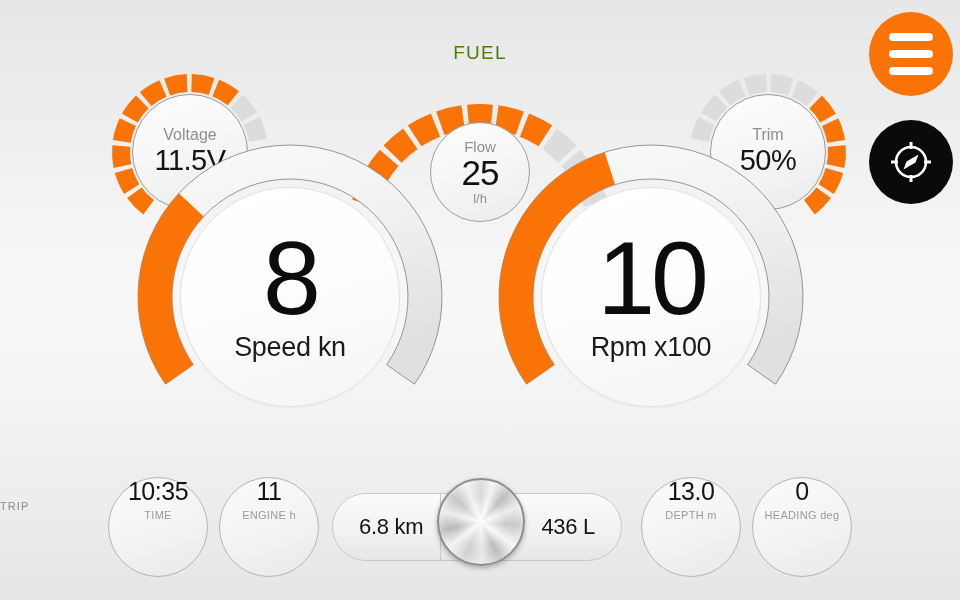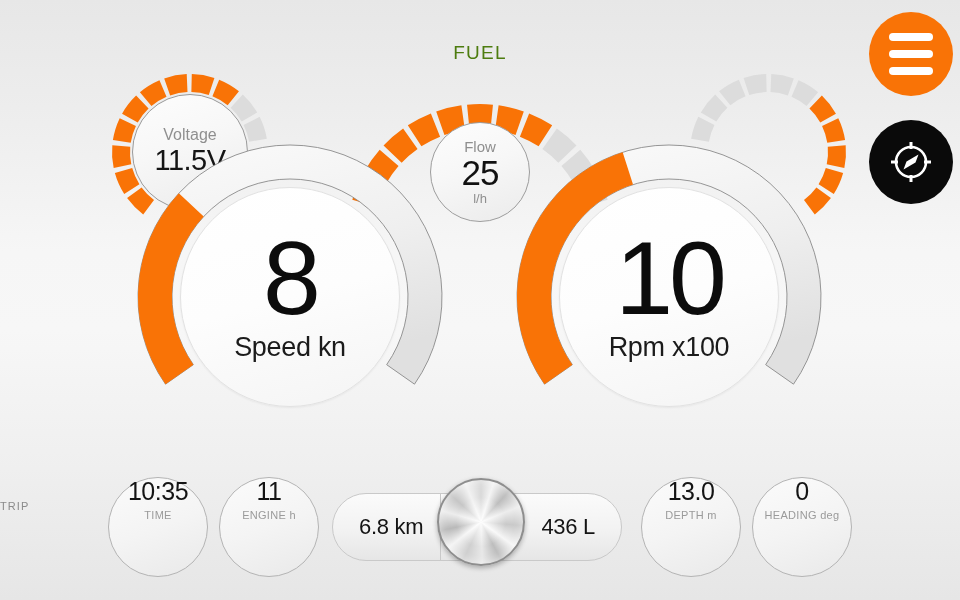--- a/index.html
+++ b/index.html
@@ -165,41 +165,45 @@
         <path d="M31.050672214580537 19.27139628350111 A78 78 0 0 1 50.84610401754033 7.653263038033828 L57.57392616733871 24.348663875410637 A60 60 0 0 0 42.34667093429272 33.28568944884701 Z" fill="#dcdcdc"></path>
         <path d="M55.59438029821122 5.916494906277151 A78 78 0 0 1 78.21430339780177 2.020443142802506 L78.62638722907829 20.01572549446346 A60 60 0 0 0 61.226446383239406 23.012688389443966 Z" fill="#dcdcdc"></path>
         <path d="M83.27001052174504 2.0685748161393036 A78 78 0 0 1 105.8116574888188 6.394576710137017 L99.85512114524522 23.380443623182316 A60 60 0 0 0 82.51539270903464 20.052749858568703 Z" fill="#dcdcdc"></path>
         <path d="M110.52600713318813 8.22143155157977 A78 78 0 0 1 130.09665555099468 20.214340326421137 L118.53588888538053 34.011031020323955 A60 60 0 0 0 103.48154394860626 24.785716578138285 Z" fill="#dcdcdc"></path>
         <path d="M133.8646650844595 23.585481874441115 A78 78 0 0 1 147.952854567197 41.70627262632464 L132.27142659015155 50.543286635634345 A60 60 0 0 0 121.43435775727653 36.604216826493165 Z" fill="#f97306"></path>
         <path d="M150.29098320589594 46.18908933571216 A78 78 0 0 1 157.08880585811767 68.11235888119744 L139.29908142932126 70.85566067784418 A60 60 0 0 0 134.0699870814584 53.99160718131705 Z" fill="#f97306"></path>
         <path d="M157.69700644328321 73.13158025799208 A78 78 0 0 1 156.33211189946795 96.04396126170543 L138.7170091534369 92.34150866285033 A60 60 0 0 0 139.7669280332948 74.71660019845545 Z" fill="#f97306"></path>
         <path d="M155.13233532185984 100.95548112269461 A78 78 0 0 1 145.77987764458175 121.91667564423321 L130.5999058804475 112.24359664941016 A60 60 0 0 0 137.79410409373835 96.11960086361124 Z" fill="#f97306"></path>
         <path d="M142.92608872346133 126.09020891650493 A78 78 0 0 1 126.78624924881761 142.41031069645072 L115.98942249909047 128.0079313049621 A60 60 0 0 0 128.4046836334318 115.45400685884995 Z" fill="#f97306"></path>
       </svg>
+    <div class="face">
+      <div class="sg-label">Trim</div>
+      <div class="sg-value">50%</div>
+    </div>
   </div>
 
   <div class="biggauge" id="speed-gauge" style="left:135px;top:142px;">
     <svg class="ringwrap" viewBox="0 0 310 310">
         <defs>
           <linearGradient id="offgrad" x1="0" y1="0" x2="0.3" y2="1">
        <stop offset="0" stop-color="#fbfbfb"></stop>
             <stop offset="0.55" stop-color="#efefef"></stop>
        <stop offset="1" stop-color="#e0e0e0"></stop>
           </linearGradient>
         </defs>
         <path d="M30.48888926807328 242.18361832535905 A152 152 0 1 1 279.51111073192675 242.183618325359 L251.659941226101 222.68201948942345 A118 118 0 1 0 58.34005877389899 222.68201948942345 Z" fill="url(#offgrad)" stroke="#8a8a8a" stroke-width="0.9"></path>
         <path d="M30.48888926807328 242.18361832535905 A152 152 0 0 1 43.83423735388607 51.33624927050025 L68.70026320893787 74.52419351262519 A118 118 0 0 0 58.34005877389899 222.68201948942345 Z" fill="#f97306"></path>
       </svg>
     <div class="face">
       <div class="bg-value">8</div>
       <div class="bg-label">Speed kn</div>
     </div>
   </div>
 
-  <div class="biggauge" id="rpm-gauge" style="left:514px;top:142px;">
+  <div class="biggauge" id="rpm-gauge" style="left:496px;top:142px;">
     <svg class="ringwrap" viewBox="0 0 310 310">
         <defs>
           <linearGradient id="offgrad" x1="0" y1="0" x2="0.3" y2="1">
        <stop offset="0" stop-color="#fbfbfb"></stop>
             <stop offset="0.55" stop-color="#efefef"></stop>
        <stop offset="1" stop-color="#e0e0e0"></stop>
           </linearGradient>
         </defs>
         <path d="M30.48888926807328 242.18361832535905 A152 152 0 1 1 279.51111073192675 242.183618325359 L251.659941226101 222.68201948942345 A118 118 0 1 0 58.34005877389899 222.68201948942345 Z" fill="url(#offgrad)" stroke="#8a8a8a" stroke-width="0.9"></path>
         <path d="M30.48888926807328 242.18361832535905 A152 152 0 0 1 108.6606265477423 10.235838454221692 L119.02601271469467 42.61729564209317 A118 118 0 0 0 58.34005877389899 222.68201948942345 Z" fill="#f97306"></path>

